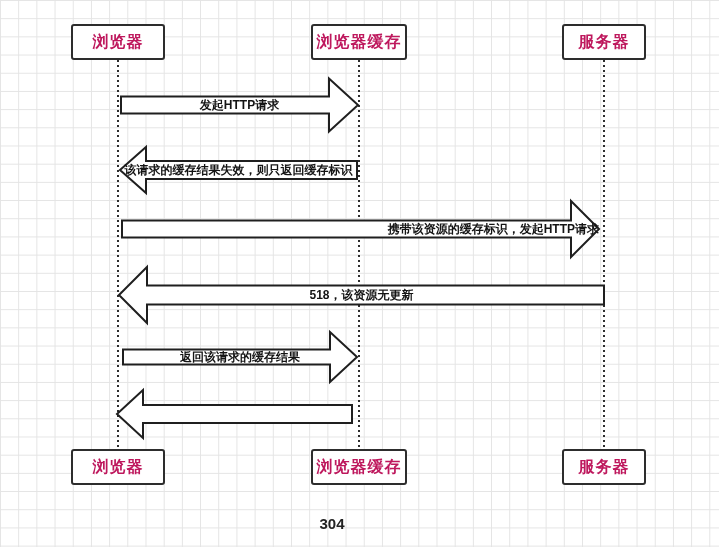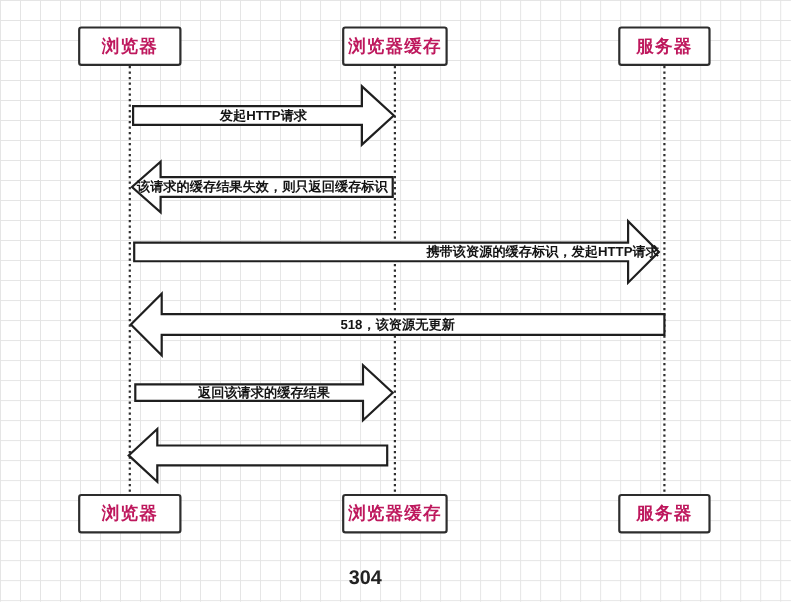--- a/index.html
+++ b/index.html
@@ -61,21 +61,21 @@
     white-space: nowrap;
     overflow: hidden;
     pointer-events: none;
   }
   .caption {
     position: absolute;
     left: 292px;
     top: 515px;
     width: 80px;
     text-align: center;
-    font-size: 18px;
+    font-size: 15px;
     font-weight: 700;
     color: #222222;
   }
 </style>
 </head>
 <body>
 
 <div class="canvas">
   <svg class="diagram-layer" id="shapes-layer" viewBox="0 0 719 547">
       <line x1="118" x2="118" y1="60" y2="449" class="lifeline"></line>

